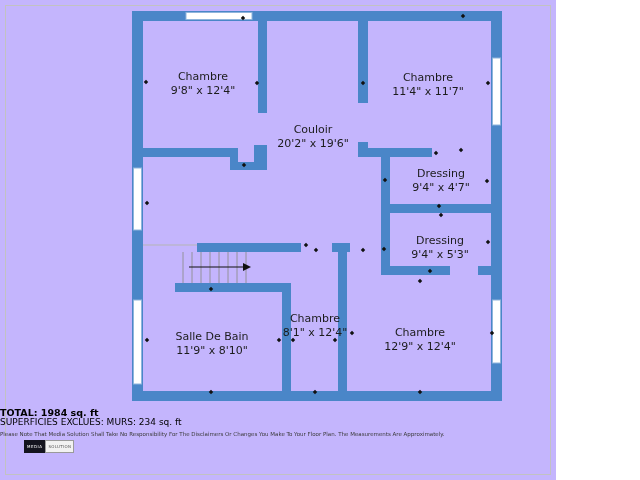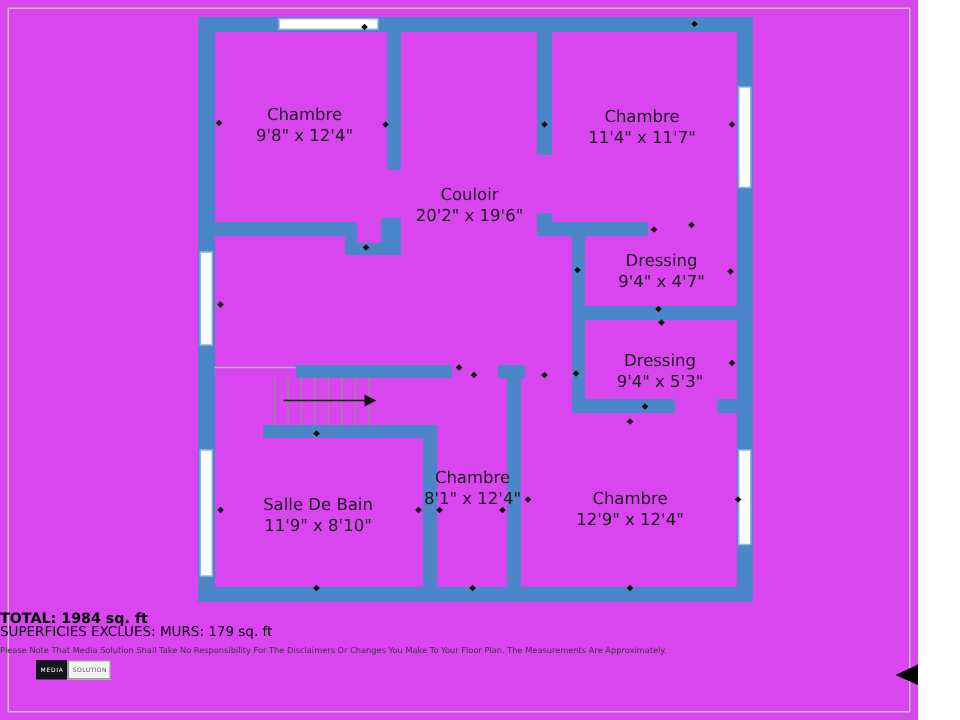--- a/index.html
+++ b/index.html
@@ -1,16 +1,16 @@
 <!DOCTYPE html>
 <html><head>
 <meta charset="utf-8">
 <style>
   html,body{margin:0;padding:0;background:#fff;}
-  #stage{position:relative;width:612px;height:480px;background:#d946ef;overflow:hidden;
+  #stage{position:relative;width:556px;height:480px;background:#c4b5fd;overflow:hidden;
          font-family:"DejaVu Sans","Liberation Sans",sans-serif;}
   #frame{position:absolute;left:5px;top:5px;right:5px;bottom:5px;border:1px solid #c2c2c2;pointer-events:none;}
   svg{position:absolute;left:0;top:0;}
   .wall{fill:#4a86c8;}
   .win{fill:#ffffff;stroke:#8fb4dc;stroke-width:1;}
   .stair{stroke:#8f8f8f;stroke-width:0.9;}
   .grayline{stroke:#b5b5b5;stroke-width:1;}
   .room-name,.room-dims{fill:#1c1c1c;font-size:11px;text-anchor:middle;}
   .mark{fill:#111;}
   #footer{position:absolute;left:0;top:408px;width:640px;text-align:left;color:#000;}
@@ -146,21 +146,21 @@
       </g>
       <g>
         <text class="room-name" x="420" y="336">Chambre</text>
         <text class="room-dims" x="420" y="350">12'9" x 12'4"</text>
       </g>
     </g>
   </svg>
 
   <div id="footer">
     <div class="total">TOTAL: 1984 sq. ft</div>
-    <div class="line3">SUPERFICIES EXCLUES: MURS: 179 sq. ft</div>
+    <div class="line3">SUPERFICIES EXCLUES: MURS: 234 sq. ft</div>
     <div class="disc">Please Note That Media Solution Shall Take No Responsibility For The Disclaimers Or Changes You Make To Your Floor Plan. The Measurements Are Approximately.</div>
   </div>
 
   <div id="logo">
     <div class="dark">MEDIA</div>
     <div class="light">SOLUTION</div>
   </div>
 
   <svg id="compass" width="50" height="50" viewBox="0 0 50 50">
     <polygon points="12,22 38,10 30,23 37,33" fill="#000"></polygon>

